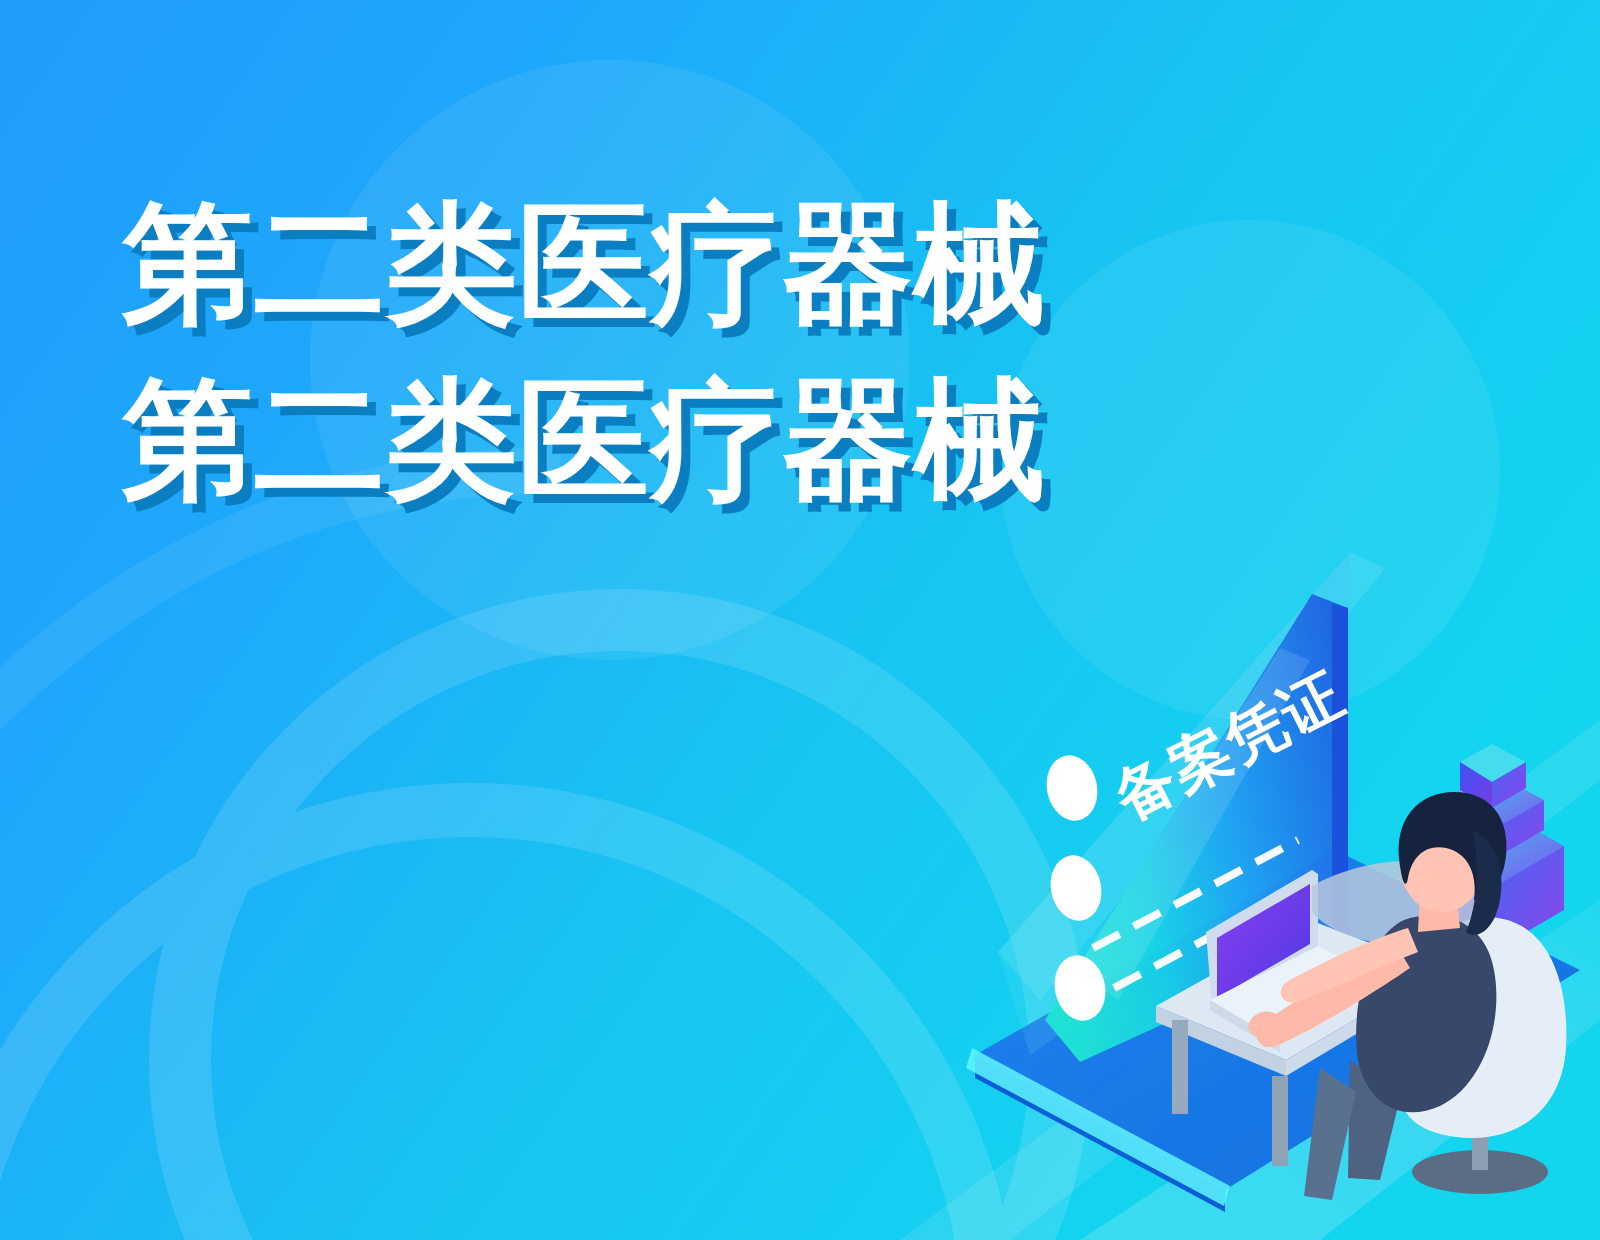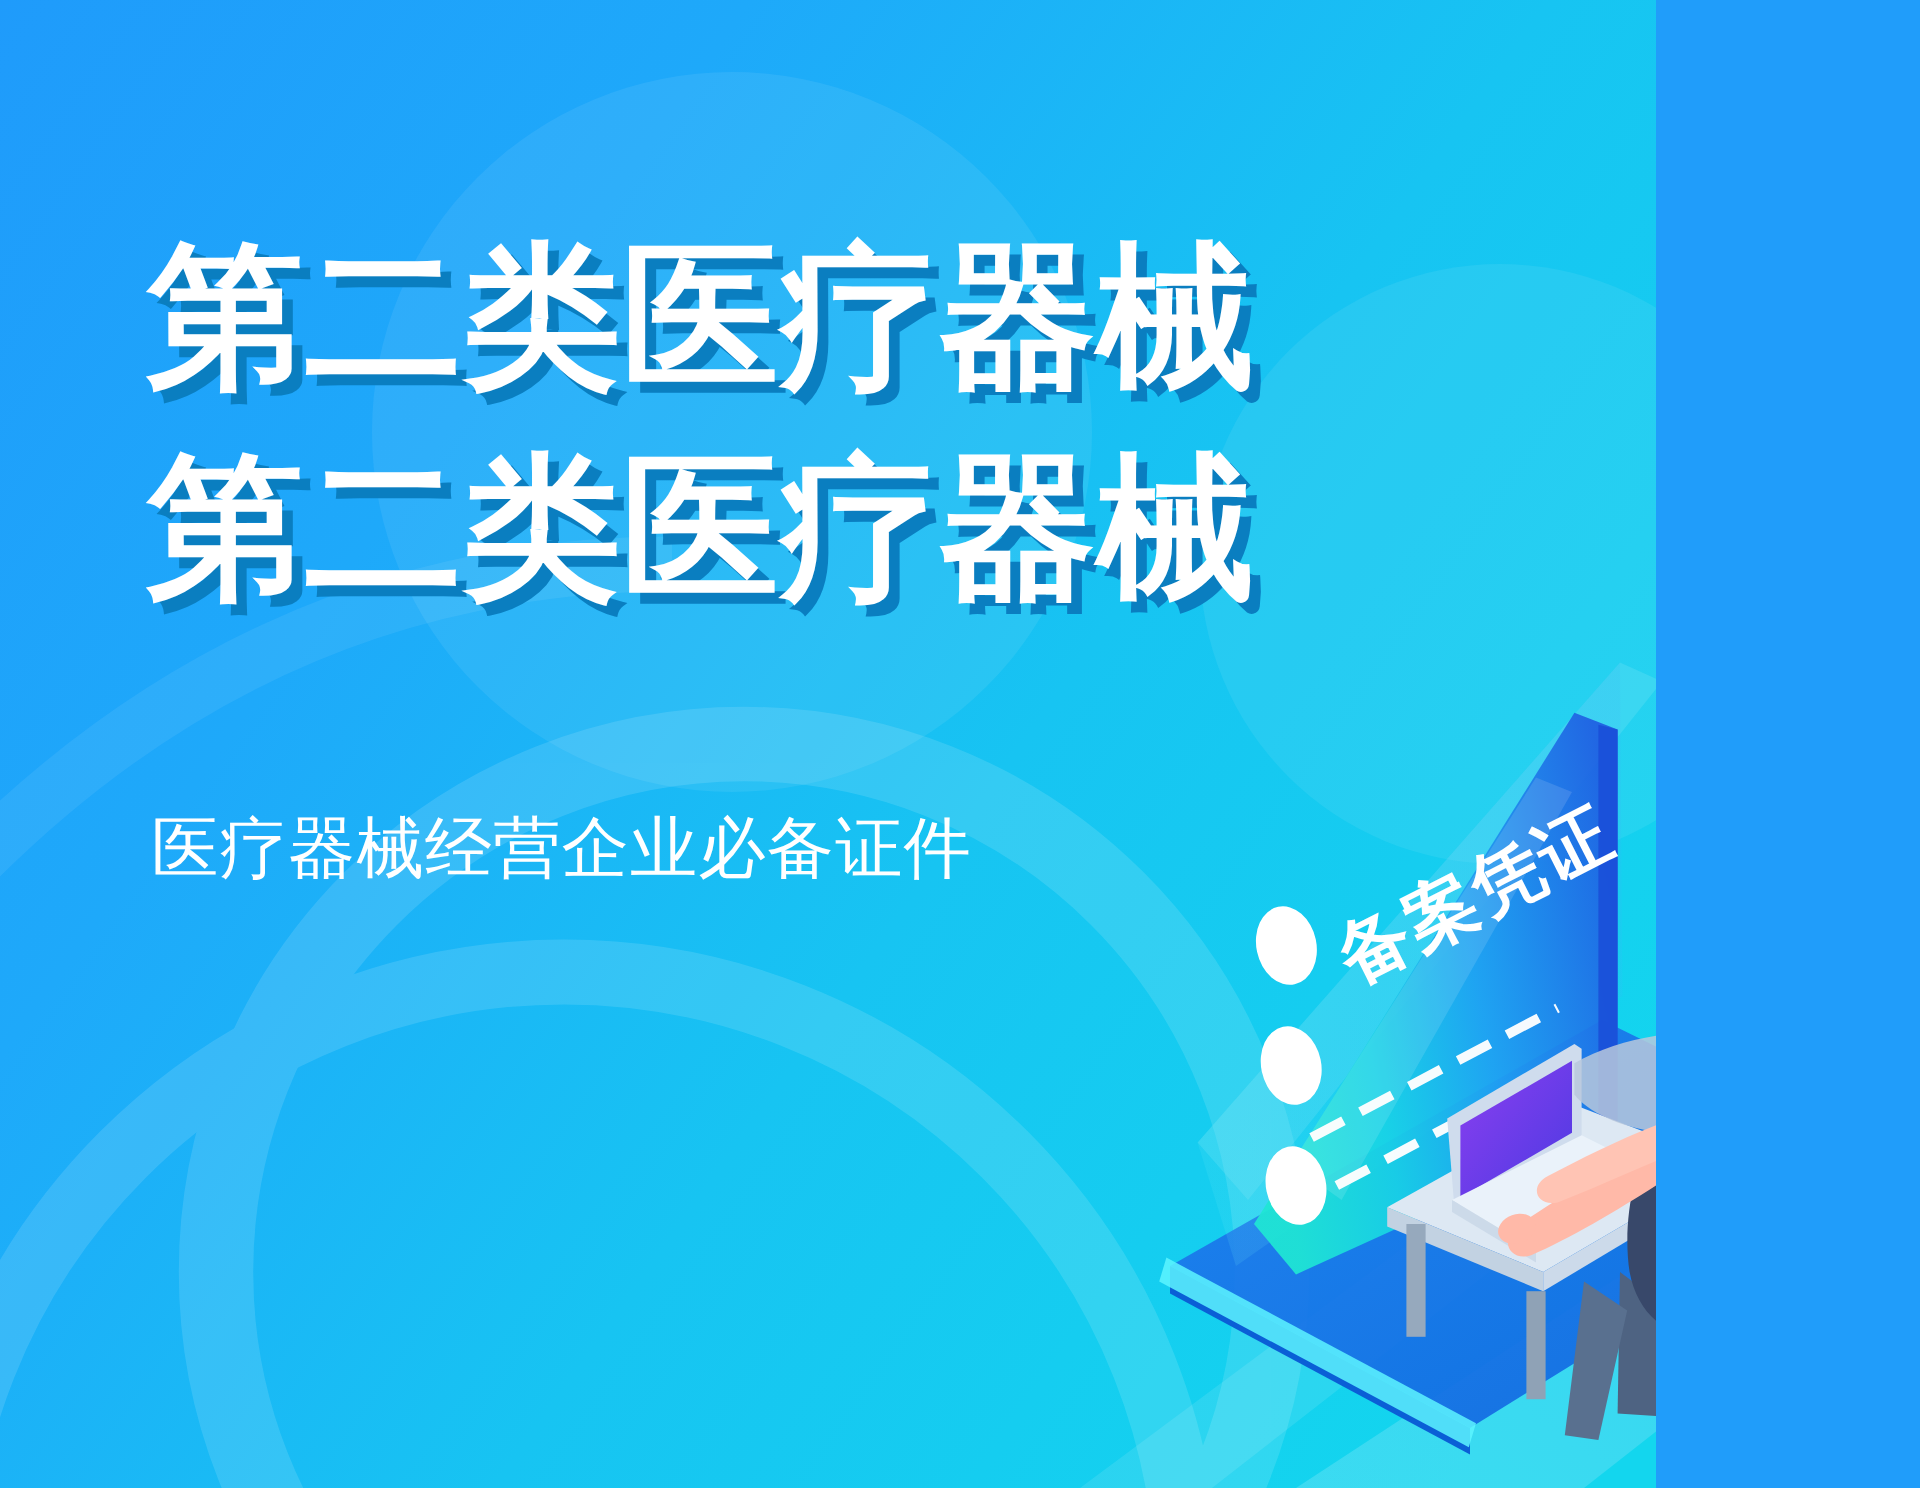--- a/index.html
+++ b/index.html
@@ -5,21 +5,21 @@
 <style>
   html,body{margin:0;padding:0;}
   body{
     width:1600px;height:1240px;overflow:hidden;
     font-family:"Liberation Sans","DejaVu Sans",sans-serif;
     background:#209dfa;
   }
 
   .banner{
     position:relative;
-    width:1380px;height:1240px;
+    width:1600px;height:1240px;
     overflow:hidden;
     background:linear-gradient(112deg,#1f9bfb 0%,#1ea7fa 26%,#19bdf4 55%,#16ccf0 78%,#14d4ee 100%);
   }
 
   
   .bg-layer{position:absolute;inset:0;overflow:hidden;pointer-events:none;}
   .bg-layer svg{position:absolute;inset:0;width:1600px;height:1240px;}
 
   
   .headline{
@@ -104,21 +104,20 @@
       <path d="M 1080 1240 L 1320 1240 L 1600 1020 L 1600 900 Z" fill="url(#bandGrad)" opacity="0.55"></path>
       <path d="M 900 1240 L 1010 1240 L 1600 780 L 1600 720 Z" fill="#ffffff" opacity="0.10"></path>
     </svg>
   </div>
 
   <div class="headline">
     <div class="title-line">第二类医疗器械</div>
     <div class="title-line">第二类医疗器械</div>
   </div>
 
-  <div class="subtitle">医疗器械经营企业必备证件</div>
 
   <div class="illustration">
     <svg viewBox="0 0 720 740" xmlns="http://www.w3.org/2000/svg" aria-hidden="true">
       <defs>
         <linearGradient id="panelGrad" x1="0" y1="0.55" x2="1" y2="0.25">
           <stop offset="0%" stop-color="#1fe6d4"></stop>
           <stop offset="28%" stop-color="#18d2e6"></stop>
           <stop offset="58%" stop-color="#1fa0f2"></stop>
           <stop offset="100%" stop-color="#1f5fe2"></stop>
         </linearGradient>

